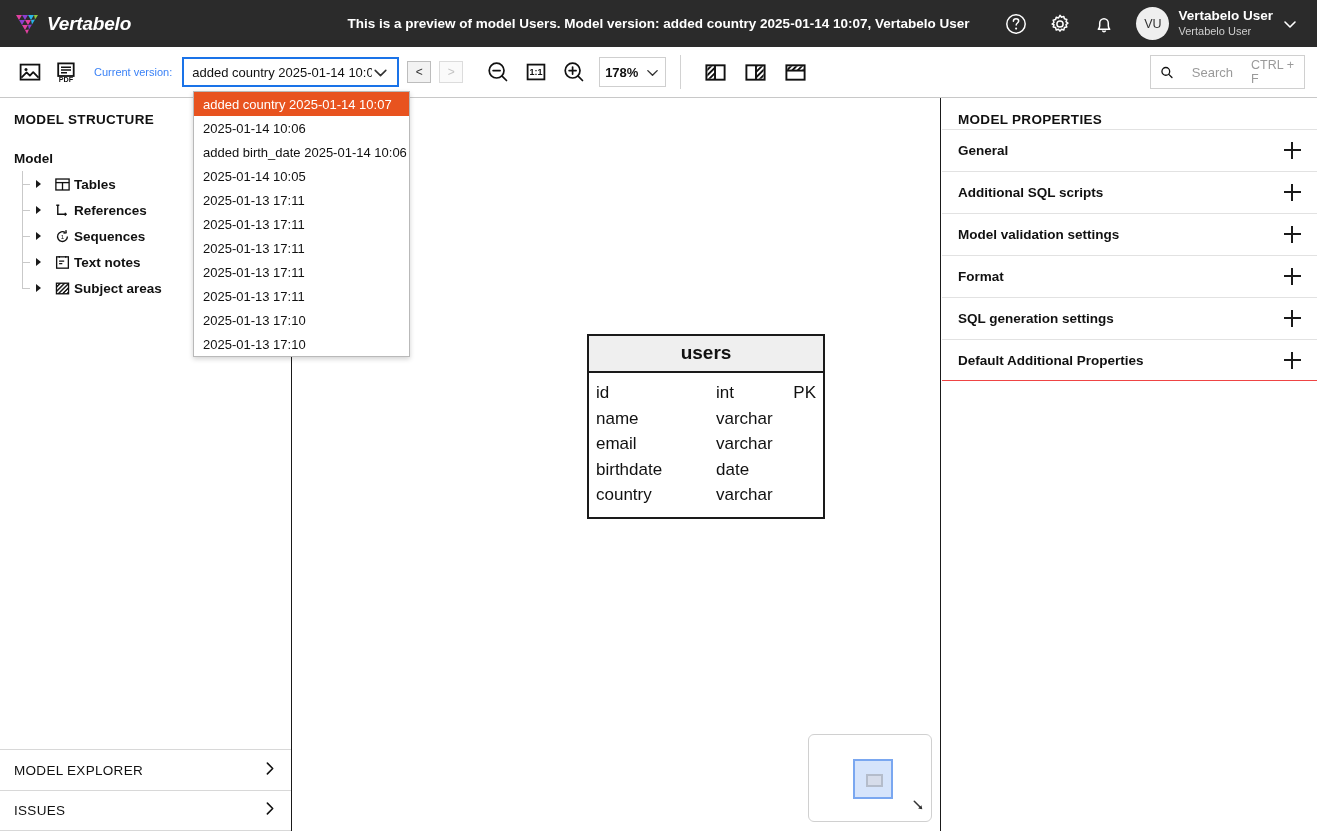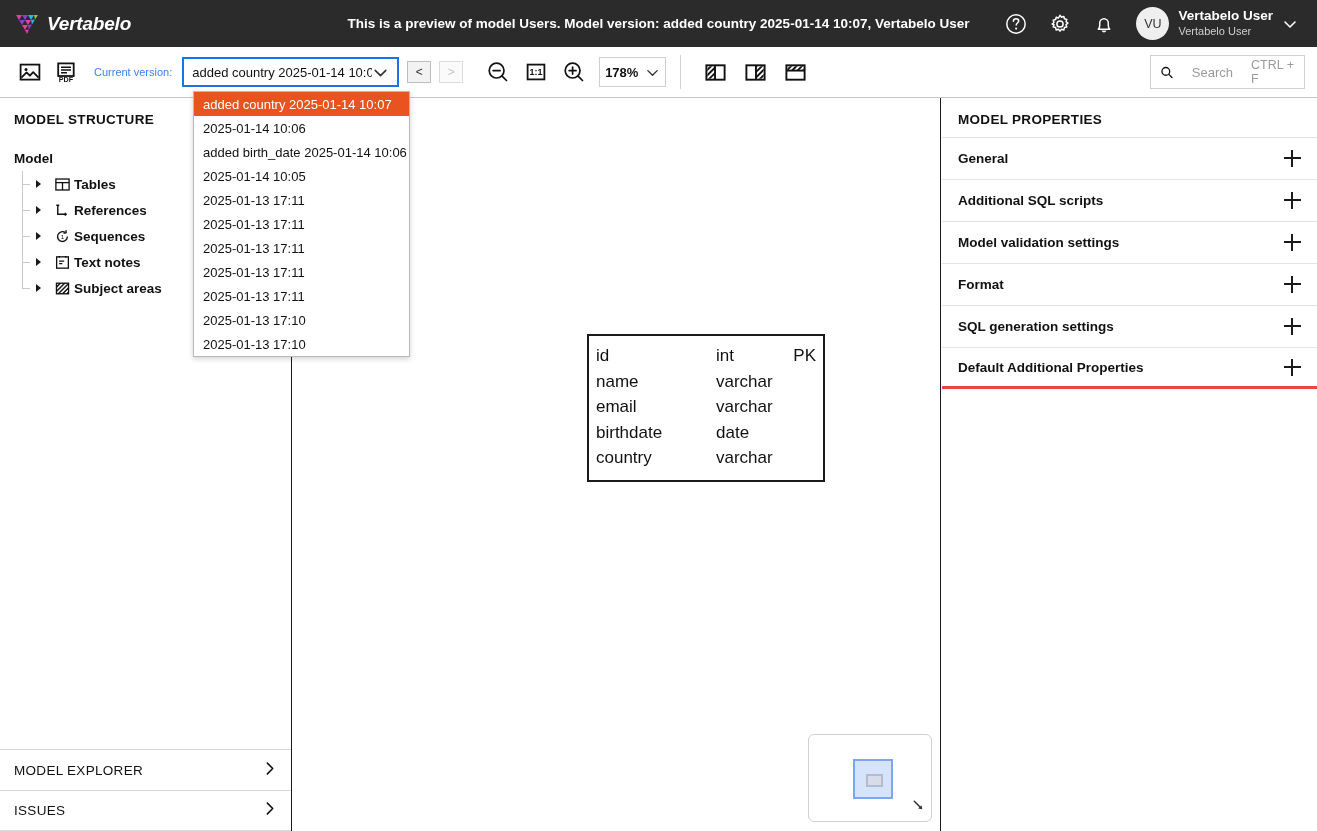--- a/index.html
+++ b/index.html
@@ -145,26 +145,26 @@
     position: absolute; left: 11px; top: 13px; width: 17px; height: 13px;
     background: #d6dcea; border: 2px solid #b4bccb;
   }
   .mm-resize { position: absolute; right: 5px; bottom: 4px; }
 
   
   .rightpanel {
     position: absolute; left: 942px; top: 98px; width: 375px; height: 733px; background: #fff;
   }
   .rp-title { font-size: 13.5px; font-weight: bold; color: #111; letter-spacing: .3px; padding: 14px 0 0 16px; }
-  .rp-list { margin-top: 10px; }
+  .rp-list { margin-top: 2px; }
   .rp-row {
     height: 42px; border-top: 1px solid #e2e2e2; display: flex; align-items: center;
     padding: 0 16px; cursor: pointer;
   }
-  .rp-row:last-child { border-bottom: 3px solid #ef4444; }
+  .rp-row:last-child { border-bottom: 1px solid #ef4444; }
   .rp-label { font-size: 13.5px; font-weight: bold; color: #111; }
   .rp-plus { margin-left: auto; position: relative; width: 17px; height: 17px; }
   .rp-plus::before, .rp-plus::after { content: ""; position: absolute; background: #1a1a1a; }
   .rp-plus::before { left: 0; top: 7px; width: 17px; height: 2.4px; }
   .rp-plus::after { top: 0; left: 7px; height: 17px; width: 2.4px; }
 
   
   .dropdown {
     position: absolute; left: 193px; top: 91px; width: 217px;
     background: #fff; border: 1px solid #b9b9b9; z-index: 50;
@@ -432,20 +432,21 @@
         <svg width="17" height="17" viewBox="0 0 16 16">
           <path d="M6 3l5 5-5 5" fill="none" stroke="#111" stroke-width="1.5" stroke-linecap="round" stroke-linejoin="round"></path>
         </svg>
       </span>
     </div>
   </div>
 
   <div class="canvas">
 
     <div class="erd-table">
+      <div class="erd-head">users</div>
       <div class="erd-body">
         <div class="erd-row">
           <span class="erd-col-name">id</span>
           <span class="erd-col-type">int</span>
           <span class="erd-col-key">PK</span>
         </div>
         <div class="erd-row">
           <span class="erd-col-name">name</span>
           <span class="erd-col-type">varchar</span>
           <span class="erd-col-key"></span>

